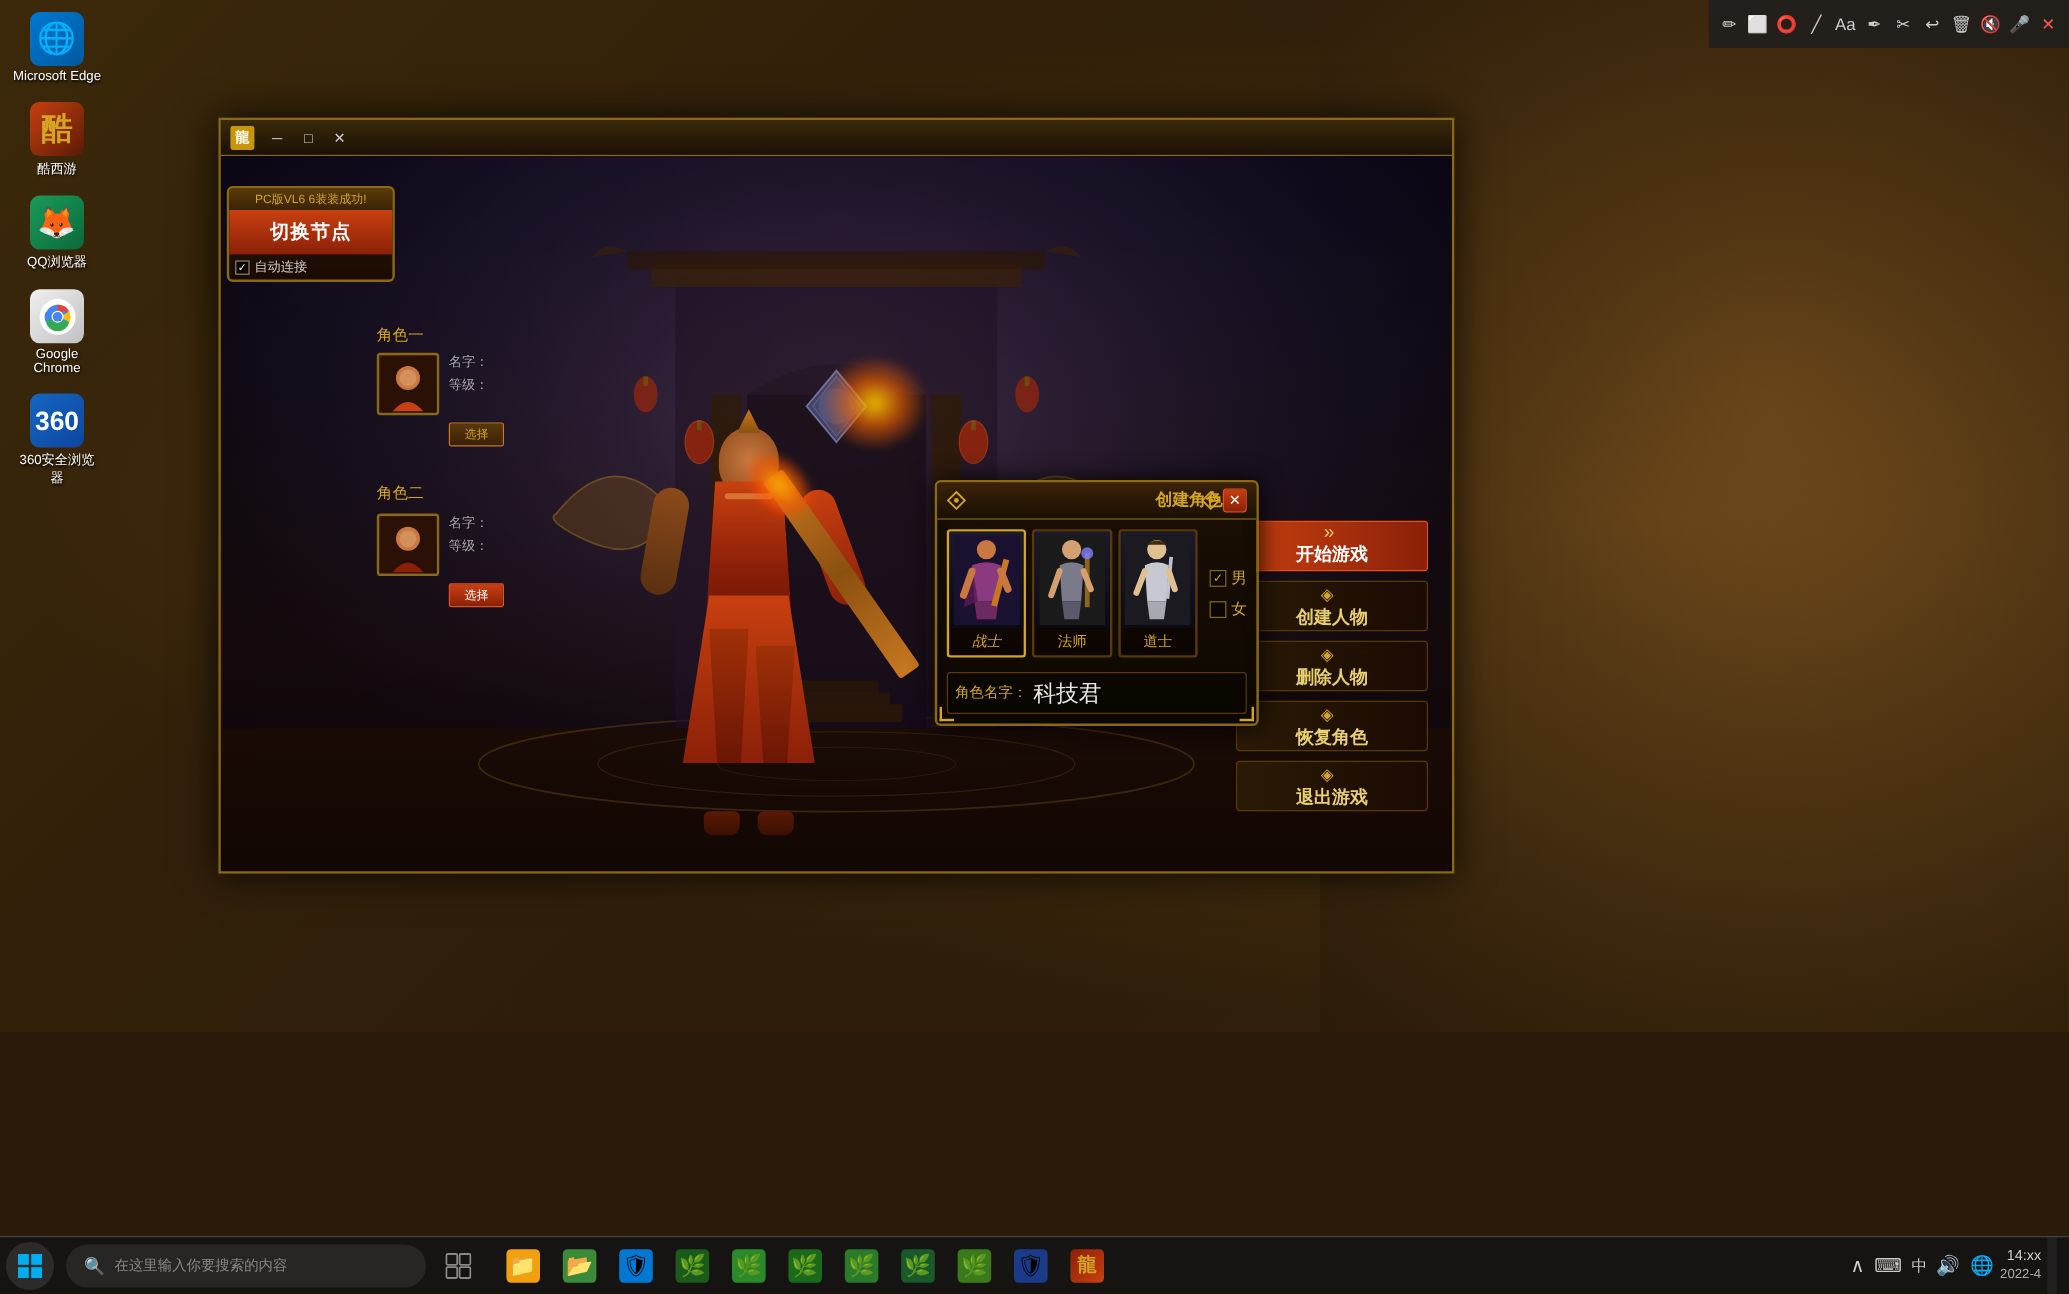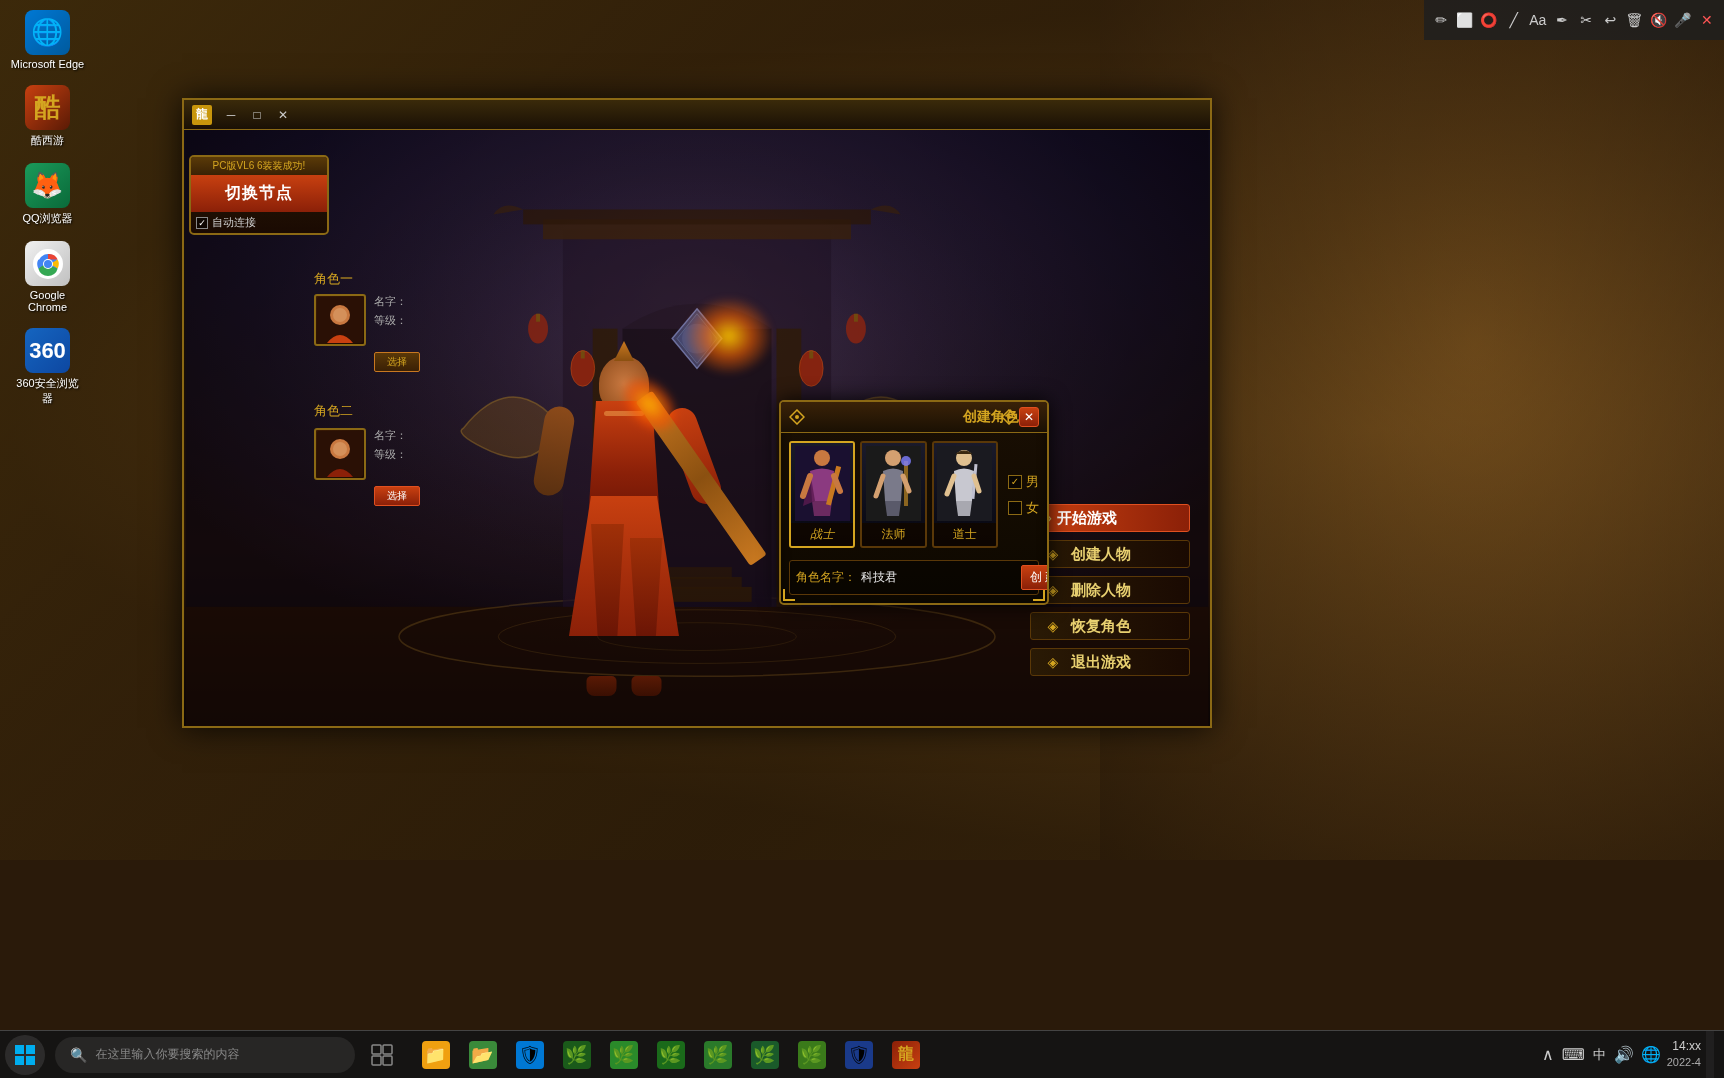--- a/index.html
+++ b/index.html
@@ -275,27 +275,28 @@
     .menu-buttons {
       position: absolute;
       right: 20px;
       bottom: 50px;
       display: flex;
       flex-direction: column;
       gap: 8px;
       width: 160px;
     }
     .menu-btn {
-      height: 28px;
+      height: 42px;
       display: flex;
       align-items: center;
       padding: 0 12px;
       cursor: pointer;
       position: relative;
       border-radius: 3px;
+      flex-direction: column;
     }
     .menu-btn.primary {
       background: linear-gradient(to right, #c84010, #8b2008);
       border: 1px solid #e05020;
     }
     .menu-btn.secondary {
       background: linear-gradient(to right, #2a1a05, #1a0a02);
       border: 1px solid #5a3808;
     }
     .menu-btn .btn-icon {
@@ -435,21 +436,21 @@
       font-size: 12px;
       color: #d4a520;
       white-space: nowrap;
     }
     .name-input {
       flex: 1;
       background: transparent;
       border: none;
       outline: none;
       color: #e8e8e8;
-      font-size: 12px;
+      font-size: 19px;
       font-family: Liberation Serif, serif;
     }
     .create-btn {
       padding: 3px 8px;
       background: linear-gradient(to bottom, #c84010, #8b2008);
       border: 1px solid #e05020;
       color: #fff;
       font-size: 12px;
       cursor: pointer;
       border-radius: 2px;

